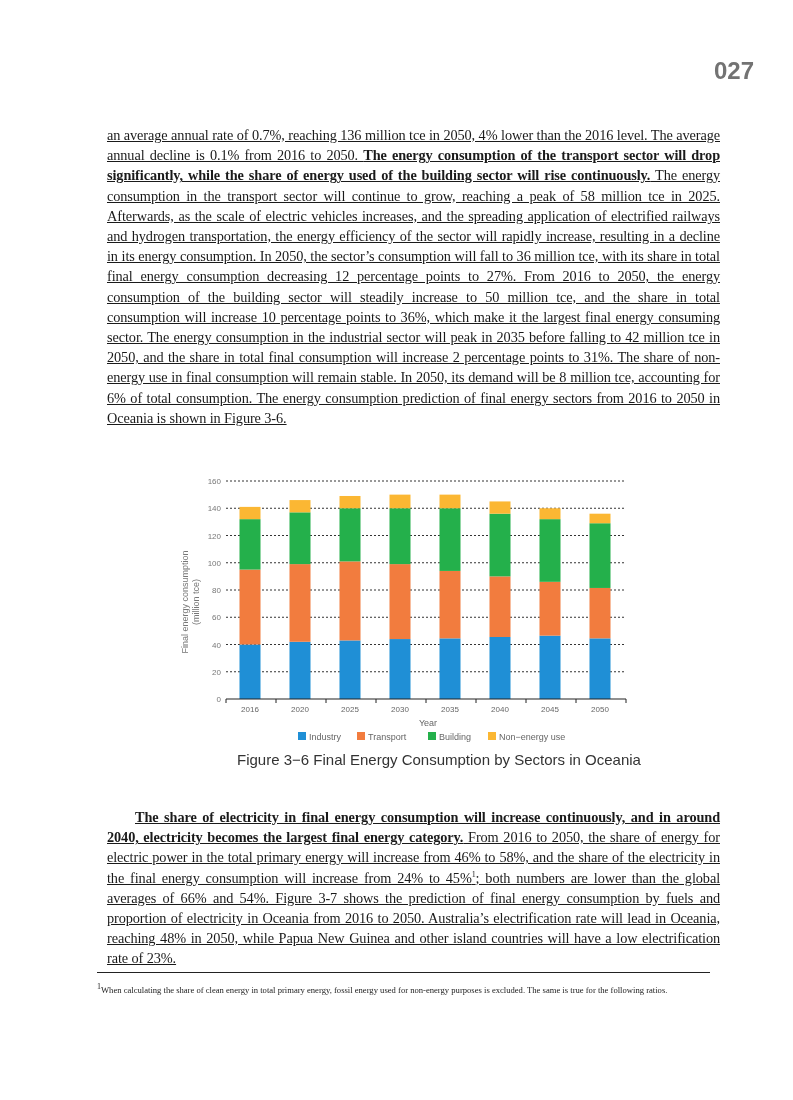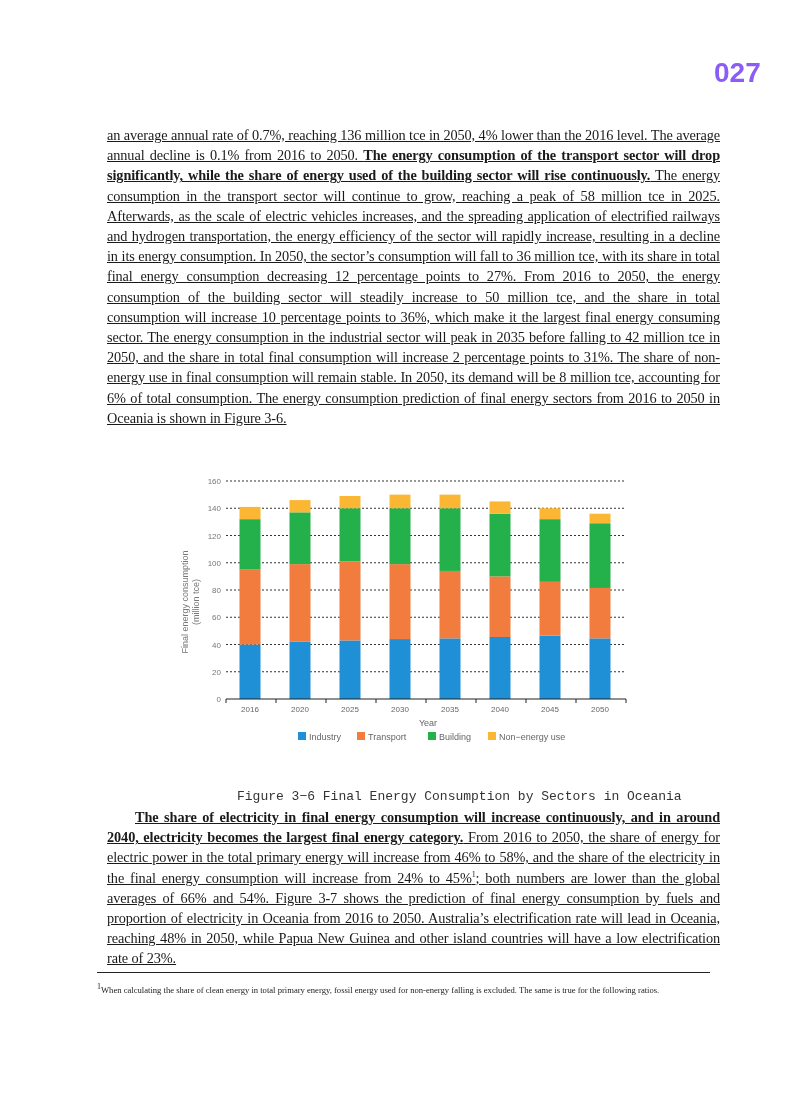--- a/index.html
+++ b/index.html
@@ -1,23 +1,23 @@
 <!DOCTYPE html>
 <html><head>
 <meta charset="utf-8">
 <style>
   html, body { margin: 0; padding: 0; background: #ffffff; }
   body { width: 793px; height: 1100px; position: relative; overflow: hidden; }
-  .page-num { position: absolute; left: 714px; top: 57px; font-family: "Liberation Sans", sans-serif; font-weight: bold; font-size: 28px; color: #8b5cf6; text-align: right; }
+  .page-num { position: absolute; left: 714px; top: 57px; font-family: "Liberation Sans", sans-serif; font-weight: bold; font-size: 24px; color: #737373; text-align: right; }
   .para { position: absolute; left: 107px; width: 613px; font-family: "Liberation Serif", serif; font-size: 14.3px; line-height: 20.2px; color: #1a1a1a; text-align: justify; margin: 0; letter-spacing: -0.1px; text-decoration: underline; }
   .para b { font-weight: bold; }
   .p1 { top: 125px; }
   .p2 { top: 783px; text-indent: 28px; margin-top: 24px; }
   .figure { position: absolute; left: 170px; top: 470px; width: 470px; height: 300px; }
-  .caption { position: absolute; left: 237px; top: 789px; font-family: Liberation Mono, monospace; font-size: 13px; color: #333; }
+  .caption { position: absolute; left: 237px; top: 751px; font-family: Liberation Sans, sans-serif; font-size: 15px; color: #333; }
   .footrule { position: absolute; left: 97px; top: 972px; width: 613px; height: 1px; background: #222; }
   .footnote { position: absolute; left: 97px; top: 984px; width: 613px; font-family: "Liberation Serif", serif; font-size: 8.6px; line-height: 12px; color: #222; text-align: justify; }
   sup { font-size: 8px; line-height: 0; }
   svg text { font-family: "Liberation Sans", sans-serif; }
 </style>
 </head>
 <body>
 
 <div class="page-num">027</div>
 
@@ -120,13 +120,13 @@
         </g>
       </g>
   </svg>
 </div>
 
 <div class="caption">Figure 3−6   Final Energy Consumption by Sectors in Oceania</div>
 
 <p class="para p2"><b>The share of electricity in final energy consumption will increase continuously, and in around 2040, electricity becomes the largest final energy category.</b><span> From 2016 to 2050, the share of energy for electric power in the total primary energy will increase from 46% to 58%, and the share of the electricity in the final energy consumption will increase from 24% to 45%</span><sup>1</sup><span>; both numbers are lower than the global averages of 66% and 54%. Figure 3-7 shows the prediction of final energy consumption by fuels and proportion of electricity in Oceania from 2016 to 2050. Australia’s electrification rate will lead in Oceania, reaching 48% in 2050, while Papua New Guinea and other island countries will have a low electrification rate of 23%.</span></p>
 
 <div class="footrule"></div>
-<div class="footnote"><sup>1</sup><span>When calculating the share of clean energy in total primary energy, fossil energy used for non-energy falling is excluded. The same is true for the following ratios.</span></div>
+<div class="footnote"><sup>1</sup><span>When calculating the share of clean energy in total primary energy, fossil energy used for non-energy purposes is excluded. The same is true for the following ratios.</span></div>
 
 </body></html>

